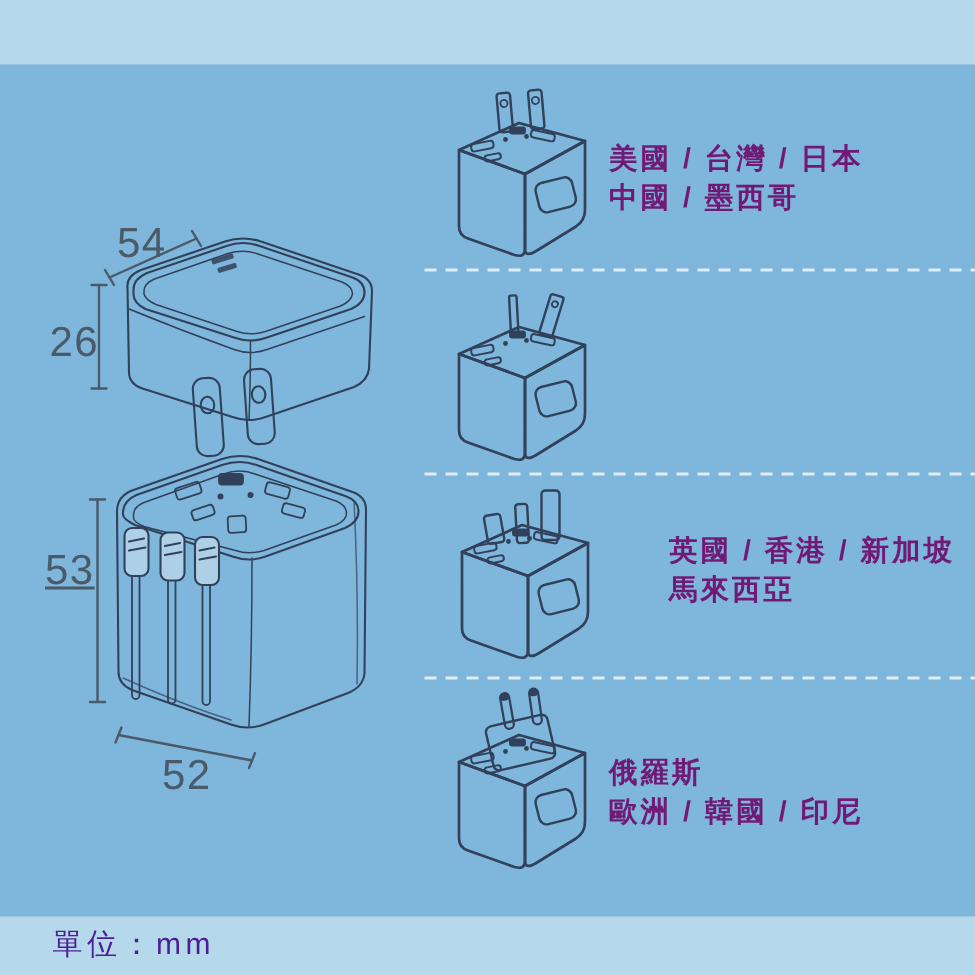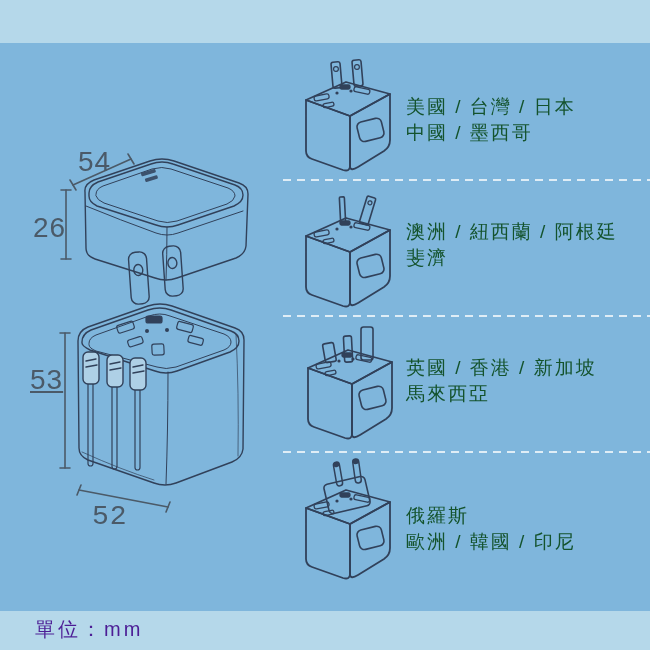--- a/index.html
+++ b/index.html
@@ -7,24 +7,24 @@
          font-family:"Liberation Sans","DejaVu Sans",sans-serif;}
   .band{position:absolute;left:0;width:650px;background:#b5d8ea;}
   .band.top{top:0;height:43px;}
   .band.bottom{top:611px;height:39px;}
   .unit-note{position:absolute;left:35px;top:616px;font-size:20px;color:#4c1d95;
              letter-spacing:3px;}
   .dim-label{position:absolute;color:#4b5a68;font-size:28px;letter-spacing:1px;}
   #dim-54{left:78px;top:146px;}
   #dim-26{left:33px;top:212px;}
   #dim-53{left:30px;top:364px;text-decoration:underline;}
-  #dim-52{left:92px;top:501px;font-family:Liberation Mono, monospace;}
-  .regions{position:absolute;left:406px;color:#14532d;font-size:19px;line-height:26px;
-           letter-spacing:2px;}
-  #regions-us{top:94px;} #regions-au{top:219px;} #regions-uk{top:355px;} #regions-eu{top:503px;}
+  #dim-52{left:108px;top:501px;}
+  .regions{position:absolute;left:406px;color:#701a75;font-size:19px;line-height:26px;
+           letter-spacing:2px;font-weight:bold;}
+  #regions-us{top:94px;} #regions-au{top:219px;} #regions-uk{top:355px;margin-left:40px;} #regions-eu{top:503px;}
   svg.art{position:absolute;left:0;top:0;}
   .ln{stroke:#31415a;fill:none;stroke-width:1.4;stroke-linejoin:round;stroke-linecap:round;}
   .dimln{stroke:#4b5a68;stroke-width:1.6;fill:none;stroke-linecap:round;}
 </style>
 </head>
 <body>
 
 <div class="stage">
 
   <div class="band top"></div>
@@ -171,24 +171,20 @@
 
   <div class="dim-label" id="dim-54">54</div>
   <div class="dim-label" id="dim-26">26</div>
   <div class="dim-label" id="dim-53">53</div>
   <div class="dim-label" id="dim-52">52</div>
 
   <div class="regions" id="regions-us">
     <div>美國 / 台灣 / 日本</div>
     <div>中國 / 墨西哥</div>
   </div>
-  <div class="regions" id="regions-au">
-    <div>澳洲 / 紐西蘭 / 阿根廷</div>
-    <div>斐濟</div>
-  </div>
   <div class="regions" id="regions-uk">
     <div>英國 / 香港 / 新加坡</div>
     <div>馬來西亞</div>
   </div>
   <div class="regions" id="regions-eu">
     <div>俄羅斯</div>
     <div>歐洲 / 韓國 / 印尼</div>
   </div>
 
   <div class="unit-note">單位：mm</div>

